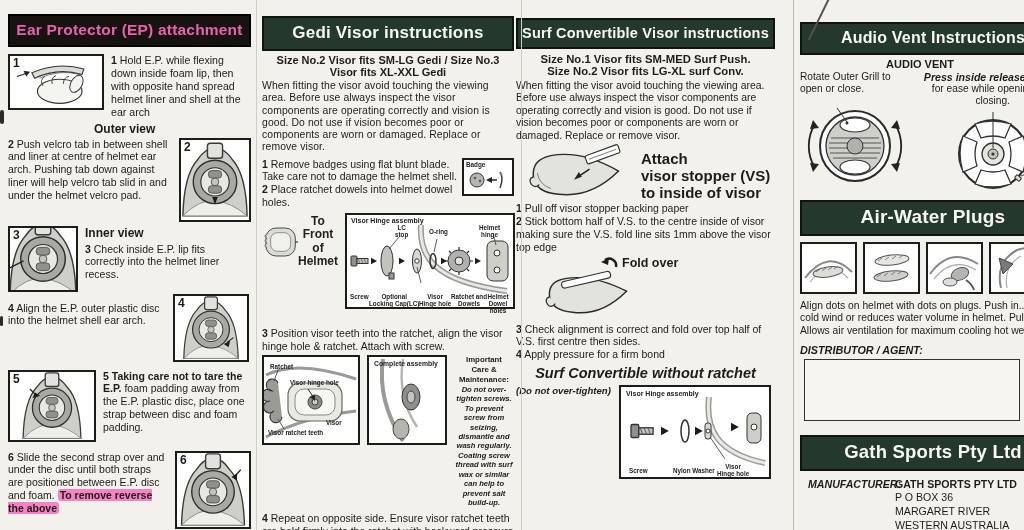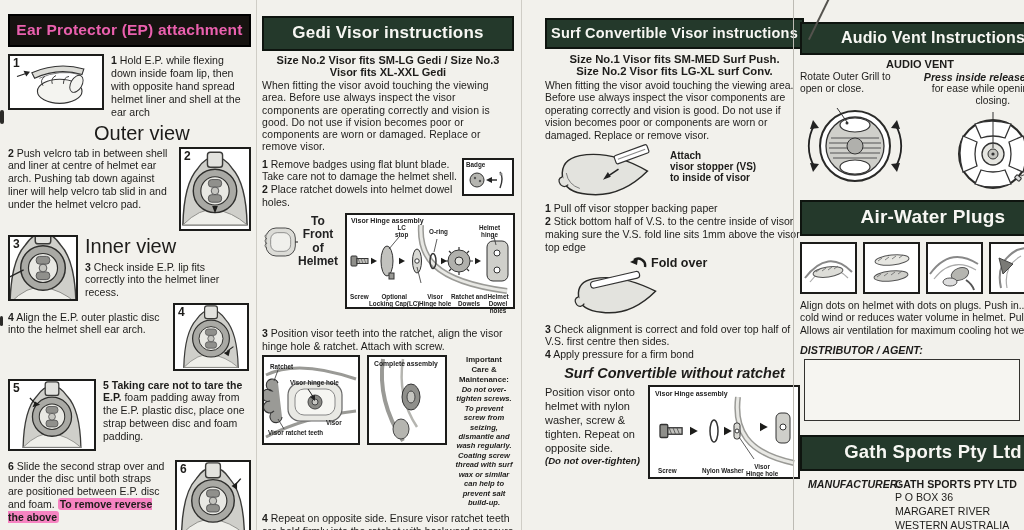--- a/index.html
+++ b/index.html
@@ -1,28 +1,28 @@
 <!DOCTYPE html>
 <html><head>
 <meta charset="utf-8">
 <style>
 *{box-sizing:border-box;margin:0;padding:0}
 html,body{width:1024px;height:530px;overflow:hidden}
 body{position:relative;background:#f2f1ec;font-family:"Liberation Sans",sans-serif;color:#1d1c1a}
 .panel{position:absolute;top:0;height:530px}
 #panel-ep{left:8px;width:243px}
 #panel-gedi{left:262px;width:252px}
-#panel-surf{left:545px;width:259px}
+#panel-surf{left:516px;width:259px}
 #panel-audio{left:800px;width:266px}
 .hdr{background:#24392b;border:2px solid #0e140f;color:#f7f7f3;font-weight:bold;text-align:center;padding:5px 2px 6px;letter-spacing:.2px}
 .ep-hdr{background:#161310;color:#ea60ae;border-color:#000;font-size:15.5px}
 .row{display:flex;gap:7px;align-items:flex-start}
 .p{font-size:10.5px;line-height:1.22}
 .b{font-weight:bold}.i{font-style:italic}
-.vh{font-weight:normal;font-size:20px}
+.vh{font-weight:bold;font-size:12px}
 .fig{border:2px solid #1c1c1a;background:#fff;position:relative;flex:none}
 .fig .fn{position:absolute;top:0;left:3px;font-weight:bold;font-size:12px}
 .lbl{position:absolute;font-size:6.3px;line-height:1.12;white-space:pre-line;text-align:center;font-weight:bold;color:#222}
 .hl{background:#f784c2;padding:0 2px;border-radius:3px;font-weight:bold}
 .care{font-size:7.6px;font-weight:bold;font-style:italic;text-align:center;line-height:1.25}
 .fold{border-left:1px solid #cfcdc6;position:absolute;top:0;height:530px;width:0}
 .speck{position:absolute;background:#2c2b28;border-radius:2px}
 .penmark{position:absolute;width:2px;background:#55534e;transform:rotate(26deg)}
 .ctr{text-align:center}
 svg{display:block}
@@ -298,21 +298,21 @@
       <path d="M16,34 Q14,16 34,12 Q66,6 104,28 Q76,56 42,52 Q18,50 16,34 Z" fill="#e3e3de" stroke="#2a2a28" stroke-width="1.5"></path>
       <path d="M20,30 Q22,42 34,46" fill="none" stroke="#777" stroke-width="1"></path>
       <path d="M16,34 q-6,2 -2,8 q4,4 8,0" fill="#e3e3de" stroke="#2a2a28" stroke-width="1.3"></path>
       <g transform="rotate(-20 88 12)">
           <rect x="70" y="6" width="36" height="9" rx="2" fill="#fff" stroke="#333" stroke-width="1.2"></rect>
           <line x1="73" y1="10.5" x2="103" y2="10.5" stroke="#888" stroke-width="1"></line>
         </g>
       <line x1="74" y1="26" x2="62" y2="34" stroke="#222" stroke-width="1.6"></line>
         <polygon points="58,37 66,34 63,29" fill="#222"></polygon>
     </svg>
-    <div class="b" style="font-size:10px;white-space:pre-line;margin-top:6px">Attach
+    <div class="b" style="font-size:15px;white-space:pre-line;margin-top:6px">Attach
 visor stopper (VS)
 to inside of visor</div>
   </div>
 
   <div class="p">
     <span class="b">1</span>
     <span>Pull off visor stopper backing paper</span>
   </div>
   <div class="p">
     <span class="b">2</span>
@@ -340,21 +340,20 @@
   </div>
   <div class="p">
     <span class="b">4</span>
     <span>Apply pressure for a firm bond</span>
   </div>
 
   <div class="b i ctr" style="font-size:14.5px;margin-top:4px">Surf Convertible without ratchet</div>
 
   <div class="row" style="margin-top:4px">
     <div style="width:96px">
-      <div class="p" style="font-size:11px;line-height:1.28">Position visor onto helmet with nylon washer, screw &amp; tighten. Repeat on opposite side.</div>
       <div class="b i" style="font-size:9.6px">(Do not over-tighten)</div>
     </div>
     <div class="fig" style="width:152px;height:94px">
       <span class="lbl" style="left:5px;top:3px;font-size:7px">Visor Hinge assembly</span>
       <span class="lbl" style="left:8px;top:80px">Screw</span>
       <span class="lbl" style="left:52px;top:80px">Nylon Washer</span>
       <span class="lbl" style="left:96px;top:76px">Visor
 Hinge hole</span>
       <svg viewBox="0 0 148 90" width="148" height="90">
         <path d="M88,10 C84,42 96,66 144,76" fill="none" stroke="#9a9a96" stroke-width="6"></path>

